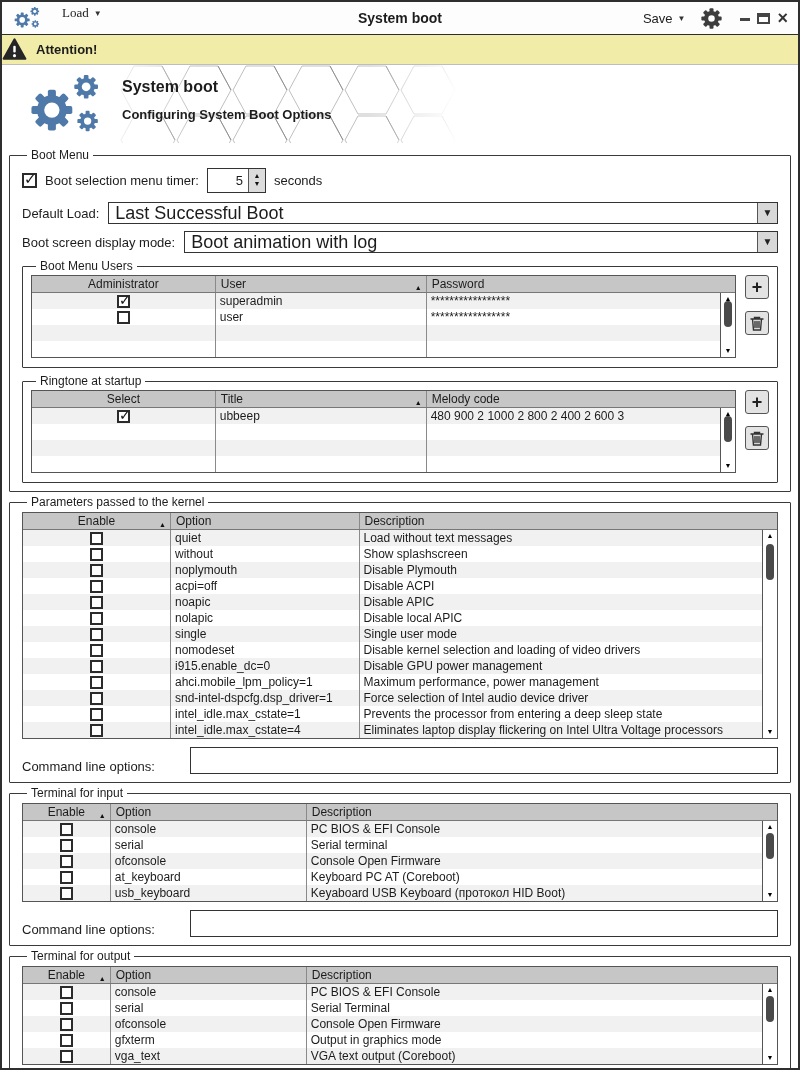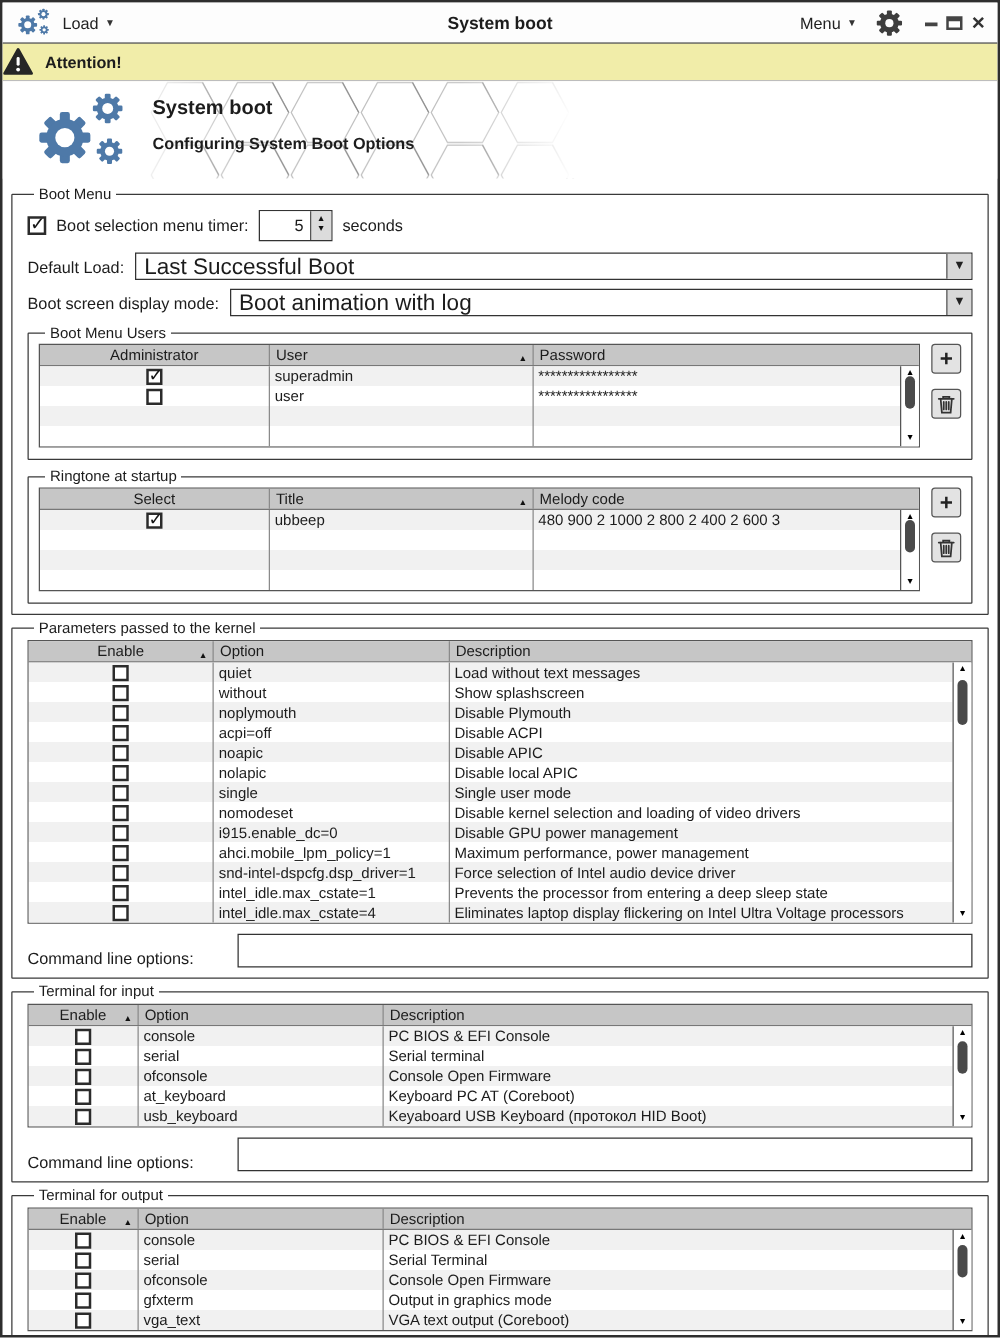--- a/index.html
+++ b/index.html
@@ -4,21 +4,21 @@
 <style>
   * { box-sizing: border-box; margin: 0; padding: 0; }
   html,body { background:#888; }
   body { font-family: "Liberation Sans", "DejaVu Sans", sans-serif; color:#1c1c1c; }
   .window { width:800px; height:1070px; background:#fff; border:2px solid #2e2e2e;
             display:flex; flex-direction:column; overflow:hidden; }
 
   
   .titlebar { height:33px; flex:0 0 33px; border-bottom:1px solid #2e2e2e; background:#fdfdfd;
               display:flex; align-items:center; padding:0 10px; }
-  .tb-left  { display:flex; align-items:center; gap:8px; width:210px; }
+  .tb-left  { display:flex; align-items:flex-start; gap:20px; width:210px;font-family:Liberation Serif, serif; }
   .tb-center{ flex:1; text-align:center; font-weight:bold; font-size:14px; }
   .tb-right { width:210px; display:flex; justify-content:flex-end; align-items:center; gap:16px; }
   .dd { display:flex; align-items:center; gap:5px; font-size:13px; color:#222; cursor:default; }
   .dd .caret { font-size:8px; color:#333; }
   .win-ctrls { display:flex; align-items:flex-end; gap:7px; margin-left:2px; }
   .ic-min { width:10px; height:3px; background:#444; margin-bottom:4px; }
   .ic-max { width:13px; height:11px; border:2px solid #444; border-top:4px solid #444; margin-bottom:1px; }
   .ic-close { font-size:18px; line-height:14px; color:#333; font-weight:bold; }
 
   
@@ -153,21 +153,21 @@
           <use href="#gear-trio"></use>
         </svg>
       <div class="dd">
         <span>Load</span>
         <span class="caret">▼</span>
       </div>
     </div>
     <div class="tb-center">System boot</div>
     <div class="tb-right">
       <div class="dd">
-        <span>Menu</span>
+        <span>Save</span>
         <span class="caret">▼</span>
       </div>
       <svg width="21" height="21" viewBox="0 0 58 58">
         <use href="#gear" fill="#3d3d3d" transform="translate(29,29)"></use>
           <circle cx="29" cy="29" r="9" fill="#fdfdfd"></circle>
       </svg>
       <div class="win-ctrls">
         <div class="ic-min"></div>
         <div class="ic-max"></div>
         <div class="ic-close">×</div>

